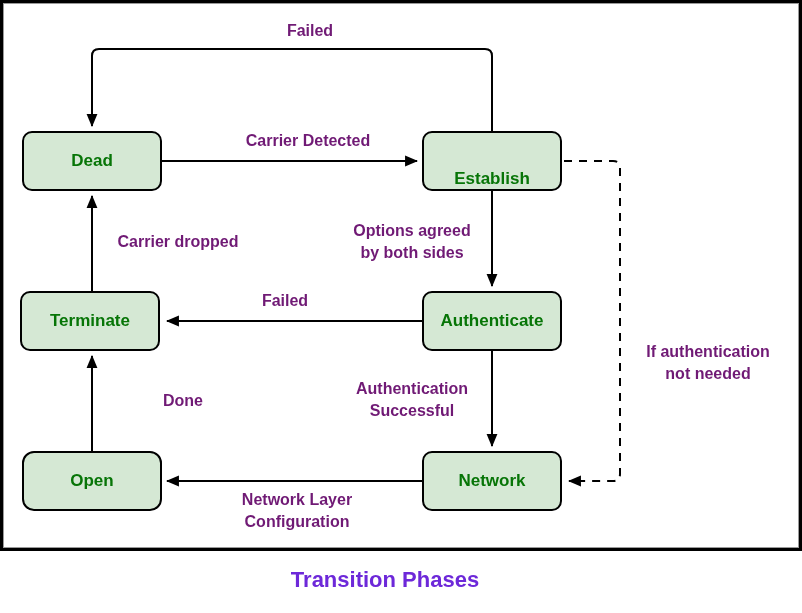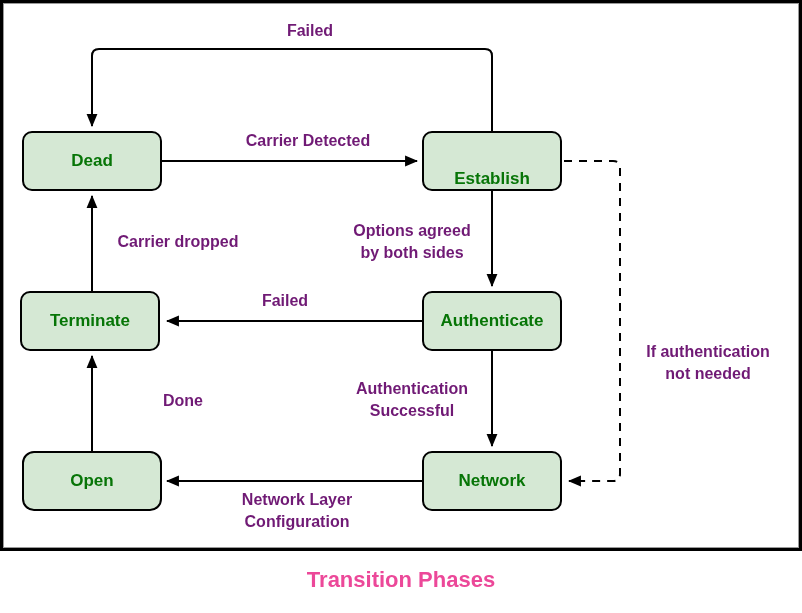--- a/index.html
+++ b/index.html
@@ -57,25 +57,25 @@
   .lbl-carrier-detected  { left: 292px; top: 141px; margin-left: 16px; }
   .lbl-carrier-dropped   { left: 178px; top: 242px; }
   .lbl-options           { left: 412px; top: 242px; }
   .lbl-failed-mid        { left: 285px; top: 301px; }
   .lbl-auth-successful   { left: 412px; top: 400px; }
   .lbl-done              { left: 135px; top: 401px; margin-left: 48px; }
   .lbl-network-config    { left: 297px; top: 511px; }
   .lbl-if-auth           { left: 708px; top: 322px; margin-top: 41px; }
   .diagram-title {
     position: absolute;
-    left: 401px; top: 580px;
+    left: 385px; top: 580px;
     transform: translate(-50%, -50%);
     font-weight: bold;
     font-size: 22px;
-    color: #ec4899;
+    color: #6d28d9;
     white-space: nowrap;
   }
 </style>
 </head>
 <body>
 
 <div class="canvas">
   <div class="frame"></div>
 
   <svg class="wires" width="802" height="551" viewBox="0 0 802 551" xmlns="http://www.w3.org/2000/svg">

